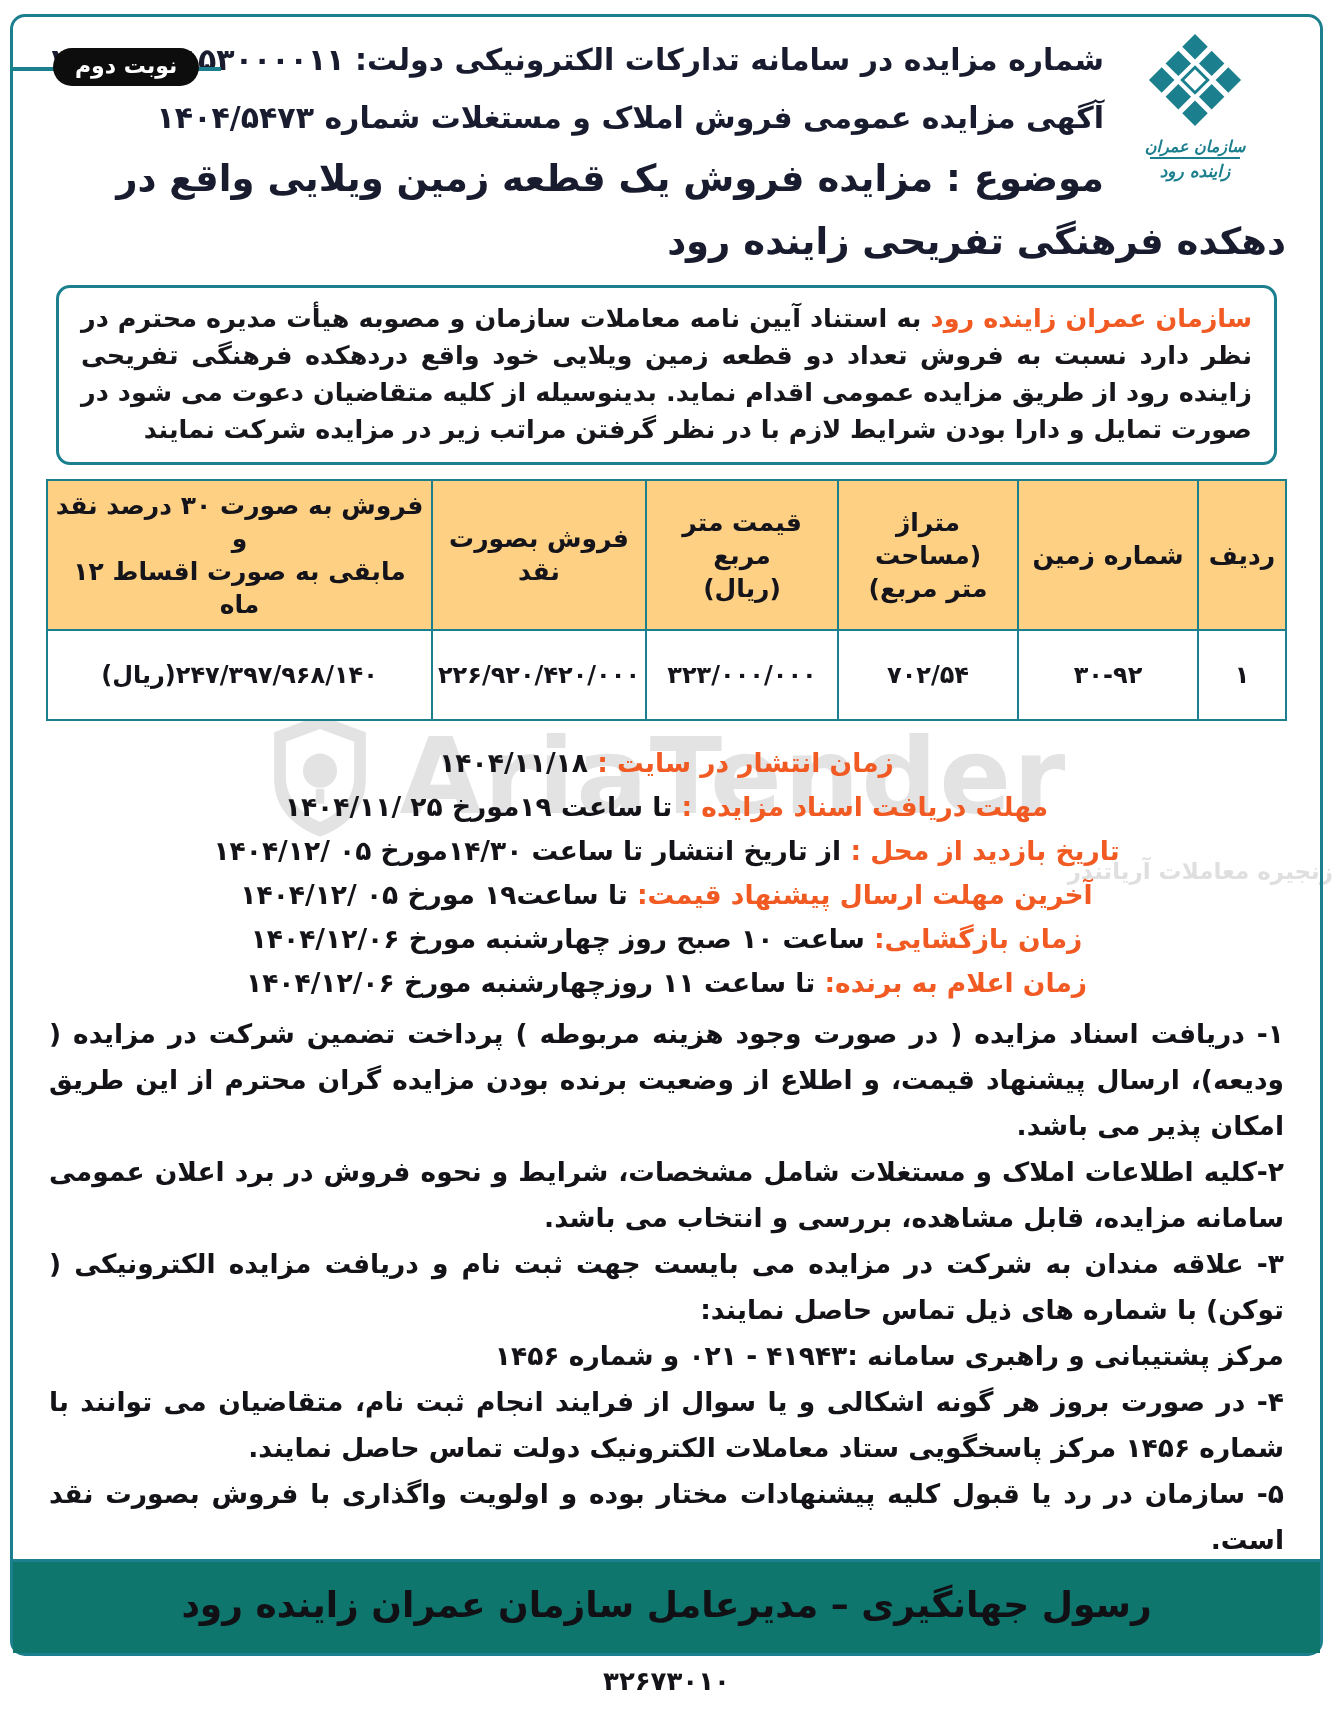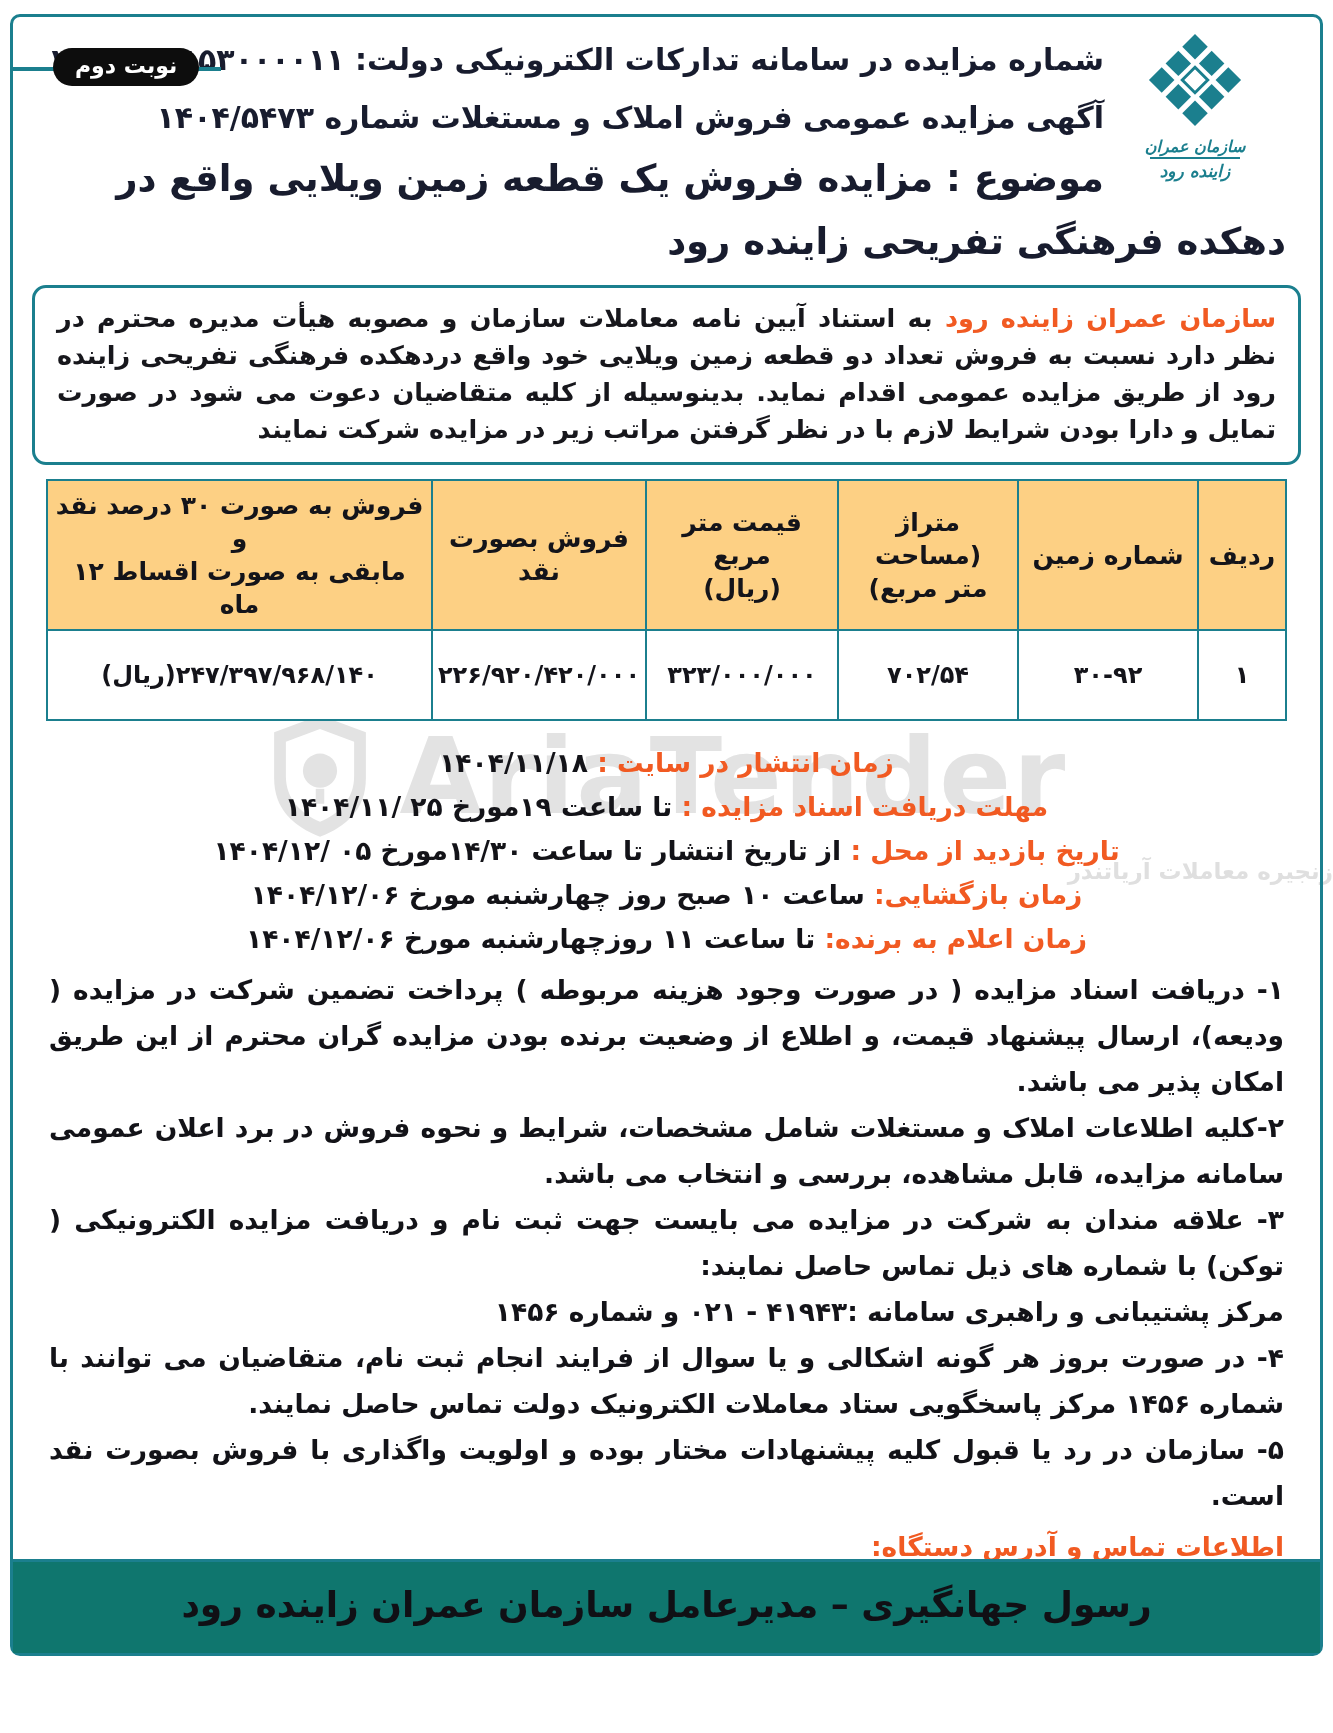--- a/index.html
+++ b/index.html
@@ -11,38 +11,38 @@
 
   
   .watermark { position:absolute; top:712px; left:0; width:100%; z-index:0; text-align:right; pointer-events:none; }
   .wm-row { display:flex; direction:ltr; justify-content:center; align-items:center; gap:26px; }
   .wm-shield { width:108px; height:128px; }
   .wm-big { font-size:106px; font-weight:bold; color:#e3e3e3; letter-spacing:2px; }
   .wm-small { margin-top:18px; font-size:23px; color:#dfdfdf; letter-spacing:13px; font-weight:bold; }
 
   
   .frame { position:absolute; top:14px; left:10px; width:1313px; height:1642px;
-           border:3.5px solid #1b7f8e; border-radius:10px; z-index:1; }
+           border:3.5px solid #1b7f8e; border-radius:15px; z-index:1; }
 
   .badge-rule { position:absolute; top:50px; left:-2px; width:210px; height:3.5px; background:#1b7f8e; }
   .badge { position:absolute; top:31px; left:40px; background:#0d0d0d; color:#ffffff;
            font-size:22px; font-weight:bold; padding:5px 22px 8px; border-radius:24px; z-index:2; }
 
   
   .header { padding:14px 34px 2px; }
   .header::after { content:""; display:block; clear:both; }
   .logo { float:right; width:182px; text-align:center; padding-top:2px; }
   .logo-line1 { color:#1b7f8e; font-weight:bold; font-style:italic; font-size:16px; line-height:20px; margin-top:2px; }
   .logo-line2 { color:#1b7f8e; font-weight:bold; font-style:italic; font-size:17px; line-height:23px;
                 border-top:2px solid #1b7f8e; display:inline-block; padding:1px 10px 0; }
   .title-1 { font-size:30px; line-height:58px; font-weight:bold; color:#181c2e; text-align:right; }
   .title-2 { font-size:37px; line-height:63px; font-weight:bold; color:#181c2e; text-align:right; }
 
   
-  .intro { margin:10px 19px 14px; border:3px solid #1b7f8e; border-radius:14px;
+  .intro { margin:10px 43px 14px; border:3px solid #1b7f8e; border-radius:14px;
            padding:12px 22px 14px; font-size:25.5px; font-weight:bold; line-height:37px;
            text-align:justify; color:#17171c; background:#ffffff; }
   .intro .org { color:#f15a22; }
 
   
   .offer-table { width:1241px; margin:4px auto; border-collapse:collapse; background:#ffffff; }
   .offer-table th, .offer-table td { border:2.5px solid #1b7f8e; text-align:center; vertical-align:middle; }
   .offer-table th { background:#fdd084; font-size:25px; font-weight:bold; color:#14141a;
                     padding:8px 4px; line-height:33px; white-space:pre-line; }
   .offer-table td { font-size:24px; font-weight:bold; color:#14141a; height:90px; background:#ffffff; }
@@ -158,20 +158,24 @@
       </div>
       <div class="date-line">
         <span class="dl-label">مهلت دریافت اسناد مزایده :</span>
         <span class="dl-value">تا ساعت ۱۹مورخ ۲۵ /۱۴۰۴/۱۱</span>
       </div>
       <div class="date-line">
         <span class="dl-label">تاریخ بازدید از محل :</span>
         <span class="dl-value">از تاریخ انتشار تا ساعت ۱۴/۳۰مورخ ۰۵ /۱۴۰۴/۱۲</span>
       </div>
       <div class="date-line">
+        <span class="dl-label">آخرین مهلت ارسال پیشنهاد قیمت:</span>
+        <span class="dl-value">تا ساعت۱۹ مورخ ۰۵ /۱۴۰۴/۱۲</span>
+      </div>
+      <div class="date-line">
         <span class="dl-label">زمان بازگشایی:</span>
         <span class="dl-value">ساعت ۱۰ صبح روز چهارشنبه  مورخ ۱۴۰۴/۱۲/۰۶</span>
       </div>
       <div class="date-line">
         <span class="dl-label">زمان اعلام به برنده:</span>
         <span class="dl-value">تا ساعت ۱۱ روزچهارشنبه  مورخ ۱۴۰۴/۱۲/۰۶</span>
       </div>
     </div>
 
     <div class="notes">

